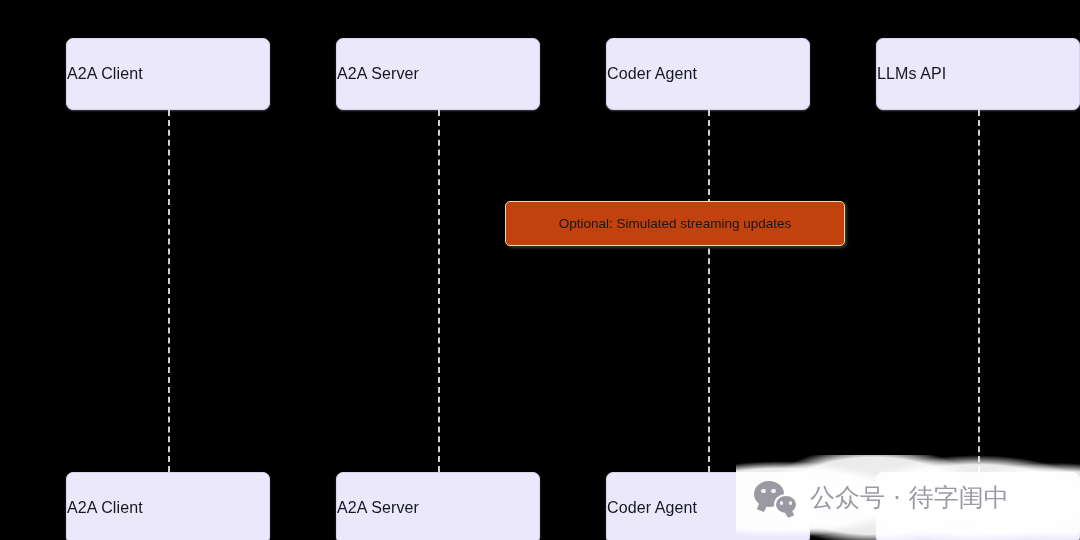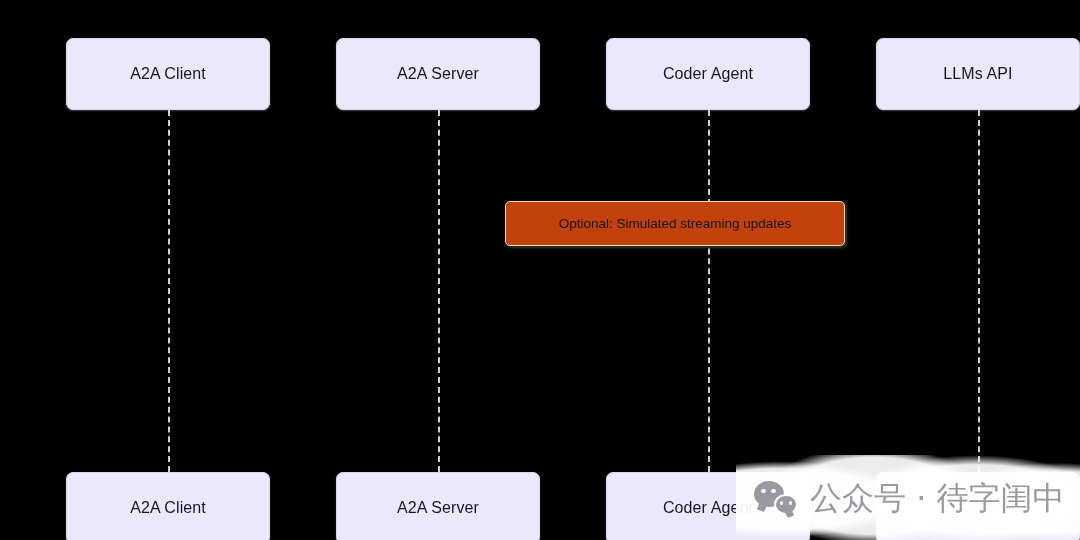--- a/index.html
+++ b/index.html
@@ -25,21 +25,20 @@
     width: 0;
     border-left: 2px dashed #d0d0d0;
     z-index: 1;
   }
 
   
   .participant {
     position: absolute;
     display: flex;
     align-items: center;
-    justify-content: center;
     background: #ECE8FC;
     border: 1px solid #d7d2ee;
     border-radius: 7px;
     box-shadow: 0 1px 2px rgba(255,255,255,0.25);
     z-index: 3;
   }
   .participant .plabel {
     font-size: 16px;
     color: #14181f;
     line-height: 1;
@@ -128,21 +127,21 @@
     position: absolute;
     background: #f2f2f4;
     border-radius: 50%;
   }
   .wechat-icon .d1 { width: 4.5px; height: 4.5px; left: 7px;  top: 8px; }
   .wechat-icon .d2 { width: 4.5px; height: 4.5px; left: 17px; top: 8px; }
   .wechat-icon .d3 { width: 3.5px; height: 3.5px; right: 15px; bottom: 10px; }
   .wechat-icon .d4 { width: 3.5px; height: 3.5px; right: 6px;  bottom: 10px; }
 
   .wm-text {
-    font-size: 32px;
+    font-size: 25px;
     color: #9a9aa3;
     line-height: 1;
     white-space: nowrap;
     font-family: "DejaVu Sans", sans-serif;
     font-weight: 400;
     text-align: right;
   }
 </style>
 </head>
 <body>

